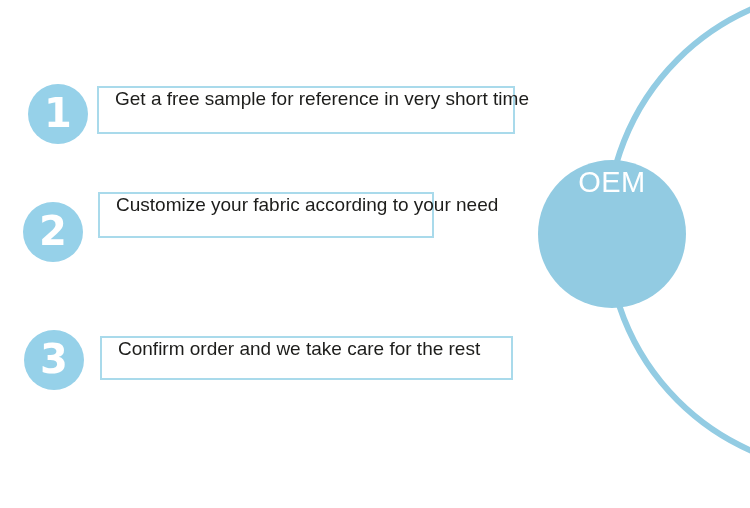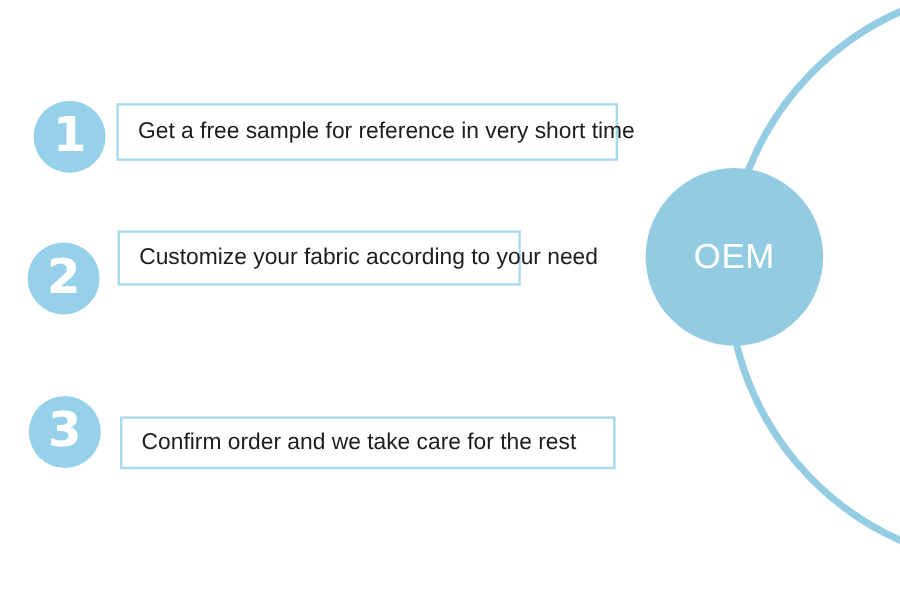--- a/index.html
+++ b/index.html
@@ -27,29 +27,29 @@
     width: 750px; height: 508px;
     display: block;
   }
   .arc-svg circle {
     fill: none;
     stroke: var(--arc-stroke);
     stroke-width: 6;
   }
   .oem-circle {
     position: absolute;
-    left: 538px; top: 140px;
+    left: 538px; top: 160px;
     width: 148px; height: 148px;
     border-radius: 50%;
     background: var(--oem-fill);
     color: #ffffff;
     display: flex;
     flex-direction: column;
     align-items: center;
-    justify-content: center;
+    justify-content: flex-start;
     font-size: 29px;
     line-height: 45px;
     letter-spacing: 0.5px;
     font-weight: 400;
   }
   .badge {
     position: absolute;
     width: 60px; height: 60px;
     border-radius: 50%;
     background: var(--badge-fill);
@@ -60,32 +60,32 @@
     font-size: 40px;
     font-weight: 700;
     font-family: "DejaVu Sans", sans-serif;
     padding-bottom: 3px;
   }
   .step-box {
     position: absolute;
     background: #ffffff;
     border: 2px solid var(--box-border);
     display: flex;
-    align-items: center;
+    align-items: flex-start;
     padding-left: 16px;
     font-size: 19px;
     color: var(--text);
     white-space: nowrap;
   }
   .badge-1 { left: 28px; top: 84px; }
   .box-1   { left: 97px; top: 86px; width: 418px; height: 48px; }
   .badge-2 { left: 23px; top: 202px; }
   .box-2   { left: 98px; top: 192px; width: 336px; height: 46px; }
   .badge-3 { left: 24px; top: 330px; }
-  .box-3   { left: 100px; top: 336px; width: 413px; height: 44px; margin-top: 11px; }
+  .box-3   { left: 100px; top: 336px; width: 413px; height: 44px; }
 </style>
 </head>
 <body>
 
 <div class="canvas">
 
   <svg class="arc-svg" viewBox="0 0 750 508" xmlns="http://www.w3.org/2000/svg">
     <circle cx="848" cy="230" r="241"></circle>
   </svg>
 

